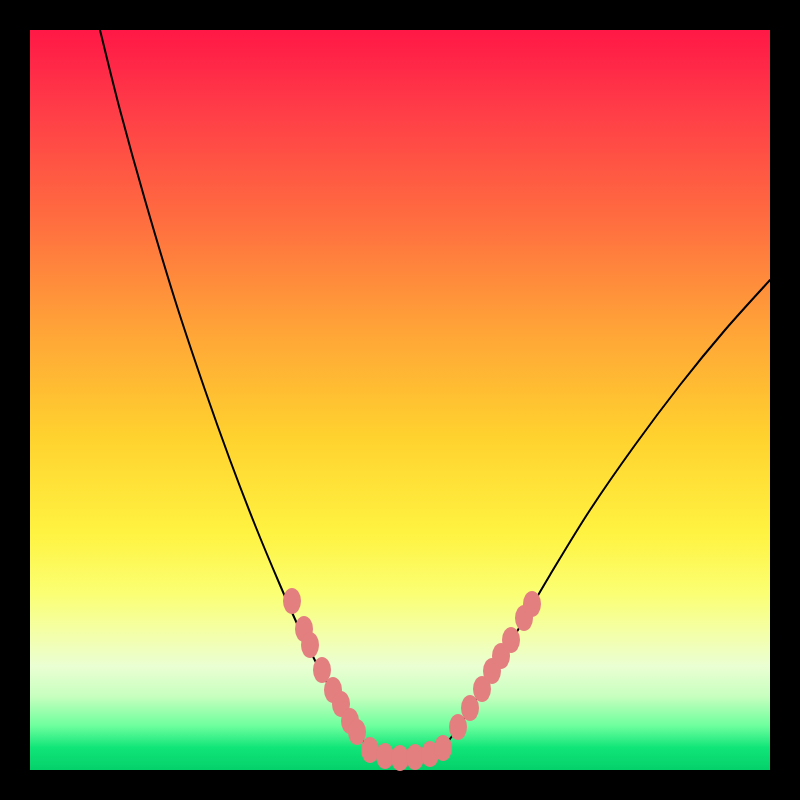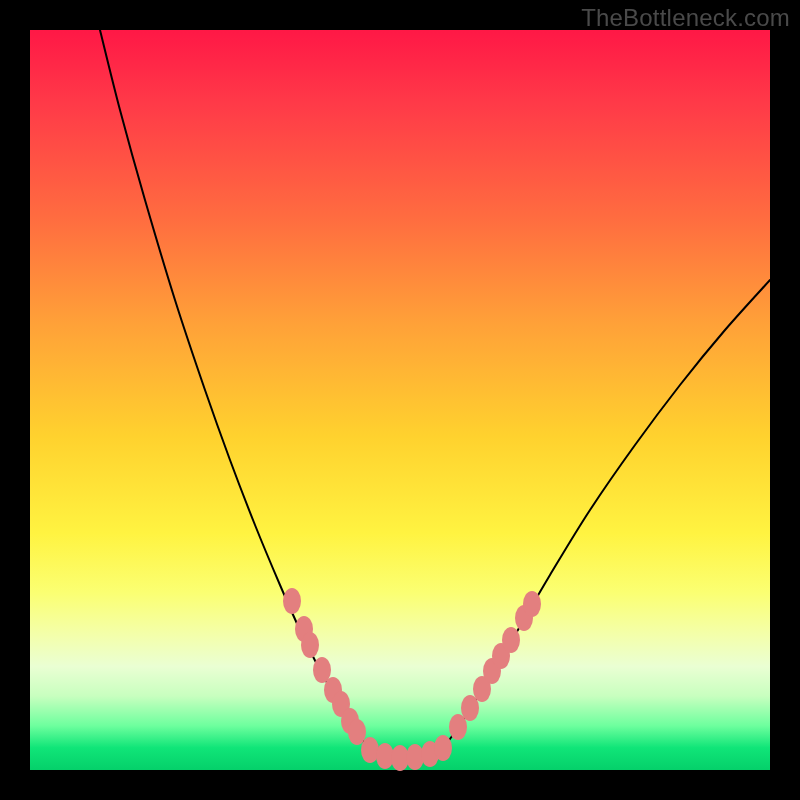--- a/index.html
+++ b/index.html
@@ -66,21 +66,20 @@
   }
   .marker {
     fill: #e37f7f;
     stroke: none;
   }
 </style>
 </head>
 <body>
 
 <div class="frame">
-  <div class="watermark">TheBottleneck.com</div>
 
   <div class="plot-area">
     <svg class="overlay" viewBox="0 0 740 740" preserveAspectRatio="none">
       <path id="curve-path" class="curve" d="M 70 0 C 73.3 13.3, 82.5 51.7, 90 80 C 97.5 108.3, 105.8 138.3, 115 170 C 124.2 201.7, 135.0 238.3, 145 270 C 155.0 301.7, 165.8 333.3, 175 360 C 184.2 386.7, 191.7 407.5, 200 430 C 208.3 452.5, 216.7 474.2, 225 495 C 233.3 515.8, 242.5 537.5, 250 555 C 257.5 572.5, 263.3 585.8, 270 600 C 276.7 614.2, 283.3 627.5, 290 640 C 296.7 652.5, 304.2 665.0, 310 675 C 315.8 685.0, 320.0 692.5, 325 700 C 330.0 707.5, 337.5 716.7, 340 720 C 342.5 723.3, 336.7 719.0, 340 720 C 343.3 721.0, 353.3 724.7, 360 726 C 366.7 727.3, 374.2 728.0, 380 728 C 385.8 728.0, 390.0 727.0, 395 726 C 400.0 725.0, 407.5 722.7, 410 722 C 412.5 721.3, 406.7 726.5, 410 722 C 413.3 717.5, 422.5 706.2, 430 695 C 437.5 683.8, 445.8 670.0, 455 655 C 464.2 640.0, 474.2 623.3, 485 605 C 495.8 586.7, 507.5 565.8, 520 545 C 532.5 524.2, 545.8 501.7, 560 480 C 574.2 458.3, 590.0 435.8, 605 415 C 620.0 394.2, 635.0 374.2, 650 355 C 665.0 335.8, 680.0 317.5, 695 300 C 710.0 282.5, 732.5 258.3, 740 250" stroke="#000000"></path>
       <g id="marker-group">
           <ellipse cx="262" cy="571" rx="9" ry="13" class="marker" fill="#e37f7f"></ellipse>
           <ellipse cx="274" cy="599" rx="9" ry="13" class="marker" fill="#e37f7f"></ellipse>
           <ellipse cx="280" cy="615" rx="9" ry="13" class="marker" fill="#e37f7f"></ellipse>
           <ellipse cx="292" cy="640" rx="9" ry="13" class="marker" fill="#e37f7f"></ellipse>
           <ellipse cx="303" cy="660" rx="9" ry="13" class="marker" fill="#e37f7f"></ellipse>

